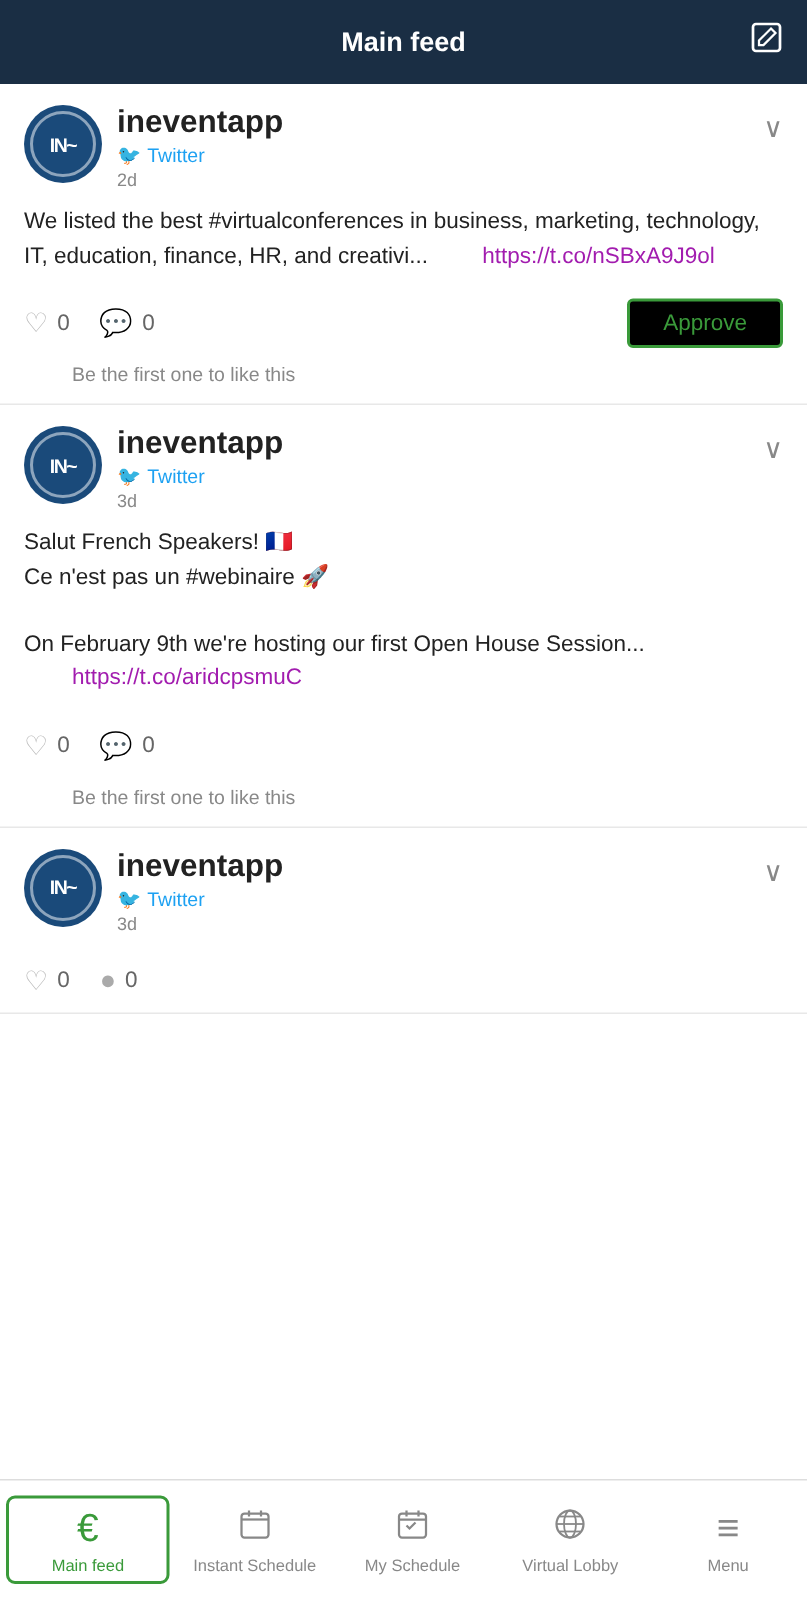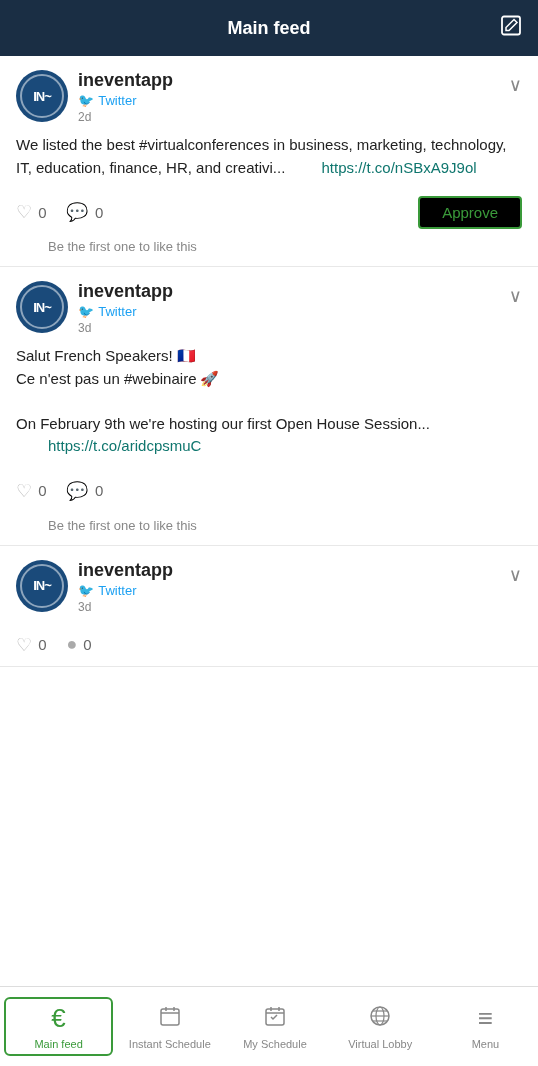--- a/index.html
+++ b/index.html
@@ -87,21 +87,21 @@
       letter-spacing: -1px;
     }
 
     .user-meta {
       display: flex;
       flex-direction: column;
       gap: 2px;
     }
 
     .username {
-      font-size: 18px;
+      font-size: 21px;
       font-weight: 600;
       color: #222;
     }
 
     .social-label {
       display: flex;
       align-items: center;
       gap: 4px;
       font-size: 13px;
       color: #1da1f2;
@@ -125,21 +125,21 @@
     }
 
     .post-body {
       font-size: 15px;
       color: #222;
       line-height: 1.5;
       margin-bottom: 12px;
     }
 
     .post-link {
-      color: #0f766e;
+      color: #a21caf;
       text-decoration: none;
       padding-left: 32px;
     }
 
     .post-actions {
       display: flex;
       align-items: center;
       gap: 20px;
       padding: 10px 0;
       position: relative;

